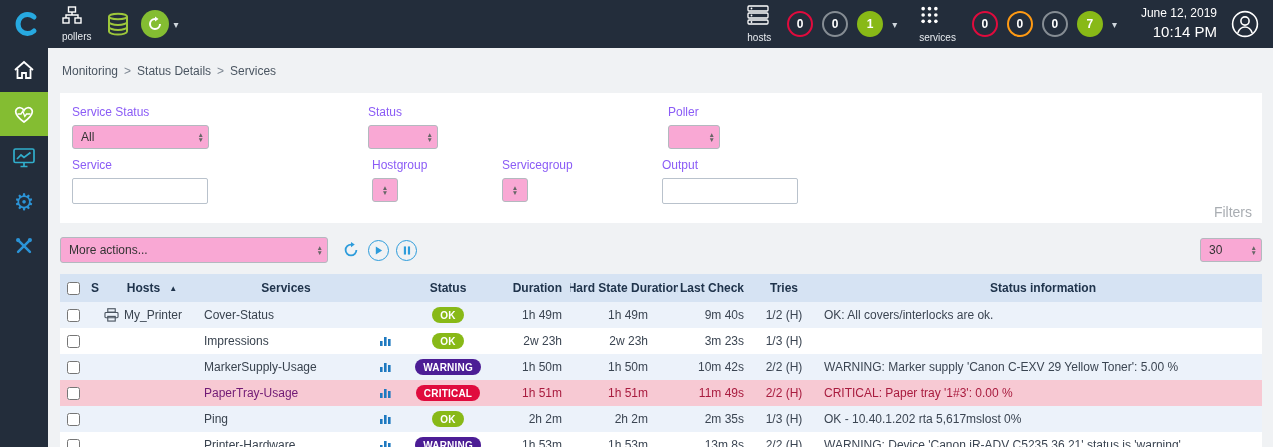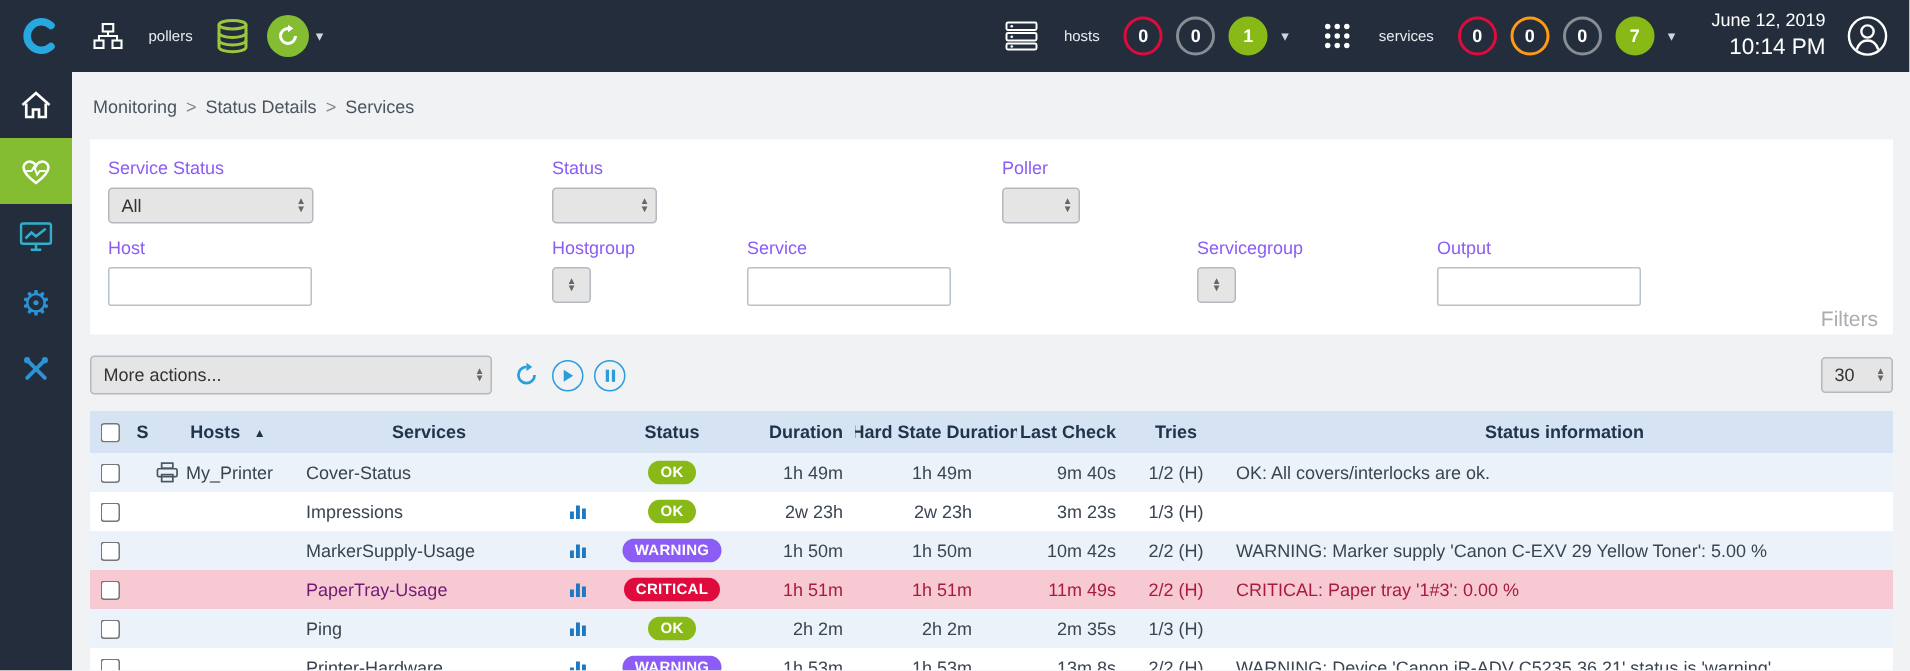--- a/index.html
+++ b/index.html
@@ -4,21 +4,21 @@
 <style>
   * { box-sizing: border-box; margin: 0; padding: 0; }
   html, body { width: 1273px; height: 447px; overflow: hidden; }
   body { font-family: "Liberation Sans", sans-serif; font-size: 12px; background: #f0f2f4; color: #3b4552; }
 
   .app { width: 1273px; height: 447px; display: grid; grid-template-rows: 48px 1fr; grid-template-columns: 48px 1fr; }
 
   
   .topbar { grid-column: 1 / 3; background: #232d3b; display: flex; align-items: center; padding: 0 14px 0 10px; color: #fff; }
   .logo-wrap { width: 34px; display: flex; justify-content: center; margin-right: 18px; }
-  .tb-block { display: flex; flex-direction: row; align-items: center; gap: 17px; margin-right: 16px; cursor: pointer; }
+  .tb-block { display: flex; flex-direction: column; gap: 7px; margin-right: 16px; cursor: pointer; }
   .tb-label { font-size: 10px; color: #e8ecf0; }
   .sync-badge { width: 28px; height: 28px; border-radius: 50%; background: #84bd32; display: flex; align-items: center; justify-content: center; margin-right: 4px; }
   .chev { color: #cfd6dd; font-size: 10px; margin-right: 14px; }
   .tb-right { margin-left: auto; display: flex; align-items: center; gap: 14px; }
   .counter-group { display: flex; align-items: center; gap: 9px; }
   .counter { width: 26px; height: 26px; border-radius: 50%; display: flex; align-items: center; justify-content: center; font-weight: bold; font-size: 12px; color: #fff; border: 2px solid transparent; }
   .counter.crit { border-color: #e00b3d; }
   .counter.warn { border-color: #ff9a13; }
   .counter.unk  { border-color: #868d94; }
   .counter.okf  { background: #88b917; border-color: #88b917; }
@@ -38,21 +38,21 @@
   .breadcrumb .bc-sep { margin: 0 6px; color: #7d8792; }
   .bc-link { cursor: pointer; }
 
   
   .filter-card { background: #fff; margin-top: 15px; padding: 12px 12px 10px 12px; position: relative; }
   .f-row { display: flex; margin-bottom: 9px; }
   .f-row:last-child { margin-bottom: 2px; }
   .f-col { display: flex; flex-direction: column; }
   .f-label { color: #8b5cf6; font-weight: normal; font-size: 12px; margin-bottom: 6px; }
   .w1 { width: 296px; } .w2 { width: 300px; } .w3 { width: 130px; } .w4 { width: 160px; }
-  .sel { display: inline-flex; align-items: center; justify-content: space-between; border: 1px solid #b3b9bf; border-radius: 3px; background: #e5e5e5; height: 24px; padding: 0 4px 0 8px; color: #333; cursor: pointer; }
+  .sel { display: inline-flex; align-items: center; justify-content: space-between; border: 1px solid #b3b9bf; border-radius: 3px; background: #f9a8d4; height: 24px; padding: 0 4px 0 8px; color: #333; cursor: pointer; }
   .sel .arrows { display: flex; flex-direction: column; align-items: center; margin-left: 5px; color: #666; font-size: 6.5px; line-height: 5.5px; }
   .sel.mini { padding: 0 4px; justify-content: center; }
   .txt { border: 1px solid #b9c2cc; border-radius: 2px; height: 26px; width: 136px; background: #fff; padding: 0 6px; font-family: inherit; font-size: 12px; }
   .filters-hint { position: absolute; right: 10px; bottom: 3px; color: #a9adb2; font-size: 14px; cursor: pointer; }
 
   
   .toolbar { display: flex; align-items: center; margin-top: 14px; }
   .icon-btns { display: flex; align-items: center; gap: 7px; margin-left: 12px; }
   .circle-btn { width: 21px; height: 21px; border-radius: 50%; border: 1.4px solid #2d9cdb; display: flex; align-items: center; justify-content: center; cursor: pointer; background: #fff0; }
   .circle-btn.noborder { border-color: transparent; }
@@ -75,21 +75,21 @@
   .c-status { width: 100px; justify-content: center; }
   .c-dur { width: 72px; justify-content: flex-end; padding-right: 8px; }
   .c-hsd { width: 108px; justify-content: flex-end; padding-right: 30px; }
   .c-lc { width: 74px; justify-content: flex-end; padding-right: 8px; }
   .c-tries { width: 64px; justify-content: center; }
   .c-info { flex: 1; padding-left: 8px; }
   .thead .c-info { justify-content: center; }
   .sort-caret { font-size: 8px; margin-left: 4px; color: #20344c; }
   .pill { min-width: 30px; padding: 2.5px 8px; border-radius: 10px; color: #fff; font-weight: bold; font-size: 10px; text-align: center; letter-spacing: .2px; }
   .pill.ok { background: #88b917; }
-  .pill.warning { background: #8b5cf6; }
+  .pill.warning { background: #4c1d95; }
   .pill.critical { background: #e00b3d; }
   .hostlink, .svclink { color: #39434f; }
   input[type="checkbox"] { width: 13px; height: 13px; cursor: pointer; }
 </style>
 </head>
 <body>
 
 <div class="app">
 
   <div class="topbar">
@@ -249,36 +249,32 @@
           <div class="sel" style="width:52px;">
             <span></span>
             <span class="arrows">
                 <span>▲</span>
                 <span>▼</span>
               </span>
           </div>
         </div>
       </div>
       <div class="f-row">
-        <div class="f-col w1">
-          <span class="f-label">Host</span>
+        <div class="f-col w2">
+          <span class="f-label">Service</span>
           <input class="txt" type="text" value="" style="">
         </div>
         <div class="f-col w3">
           <span class="f-label">Hostgroup</span>
           <div class="sel mini" style="width:26px;">
             <span class="arrows" style="margin-left:0;">
                 <span>▲</span>
                 <span>▼</span>
               </span>
           </div>
-        </div>
-        <div class="f-col w2">
-          <span class="f-label">Service</span>
-          <input class="txt" type="text" value="" style="">
         </div>
         <div class="f-col w4">
           <span class="f-label">Servicegroup</span>
           <div class="sel mini" style="width:26px;">
             <span class="arrows" style="margin-left:0;">
                 <span>▲</span>
                 <span>▼</span>
               </span>
           </div>
         </div>
@@ -311,21 +307,21 @@
             </svg>
         </span>
         <span class="circle-btn">
           <svg width="8" height="9" viewBox="0 0 8 10">
               <rect x="0.5" y="0.5" width="2.4" height="9" fill="#2d9cdb"></rect>
               <rect x="5" y="0.5" width="2.4" height="9" fill="#2d9cdb"></rect>
             </svg>
         </span>
       </div>
       <div class="spacer"></div>
-      <div class="sel" style="width:48px; height:24px;">
+      <div class="sel" style="width:62px; height:24px;">
         <span>30</span>
         <span class="arrows">
             <span>▲</span>
             <span>▼</span>
           </span>
       </div>
     </div>
 
     <div class="table">
       <div class="thead">
@@ -475,20 +471,21 @@
               <rect x="9" y="4" width="2.6" height="7" fill="#1e79c0"></rect>
           </svg>
         </div>
         <div class="td c-status">
             <span class="pill ok">OK</span>
           </div>
         <div class="td c-dur">2h 2m</div>
         <div class="td c-hsd">2h 2m</div>
         <div class="td c-lc">2m 35s</div>
         <div class="td c-tries">1/3 (H)</div>
+        <div class="td c-info">OK - 10.40.1.202 rta 5,617mslost 0%</div>
       </div>
 
       <div class="tr even">
         <div class="td c-check">
             <input type="checkbox" style="">
           </div>
         <div class="td c-s"></div>
         <div class="td c-host">
             <span class="hostlink"></span>
           </div>

